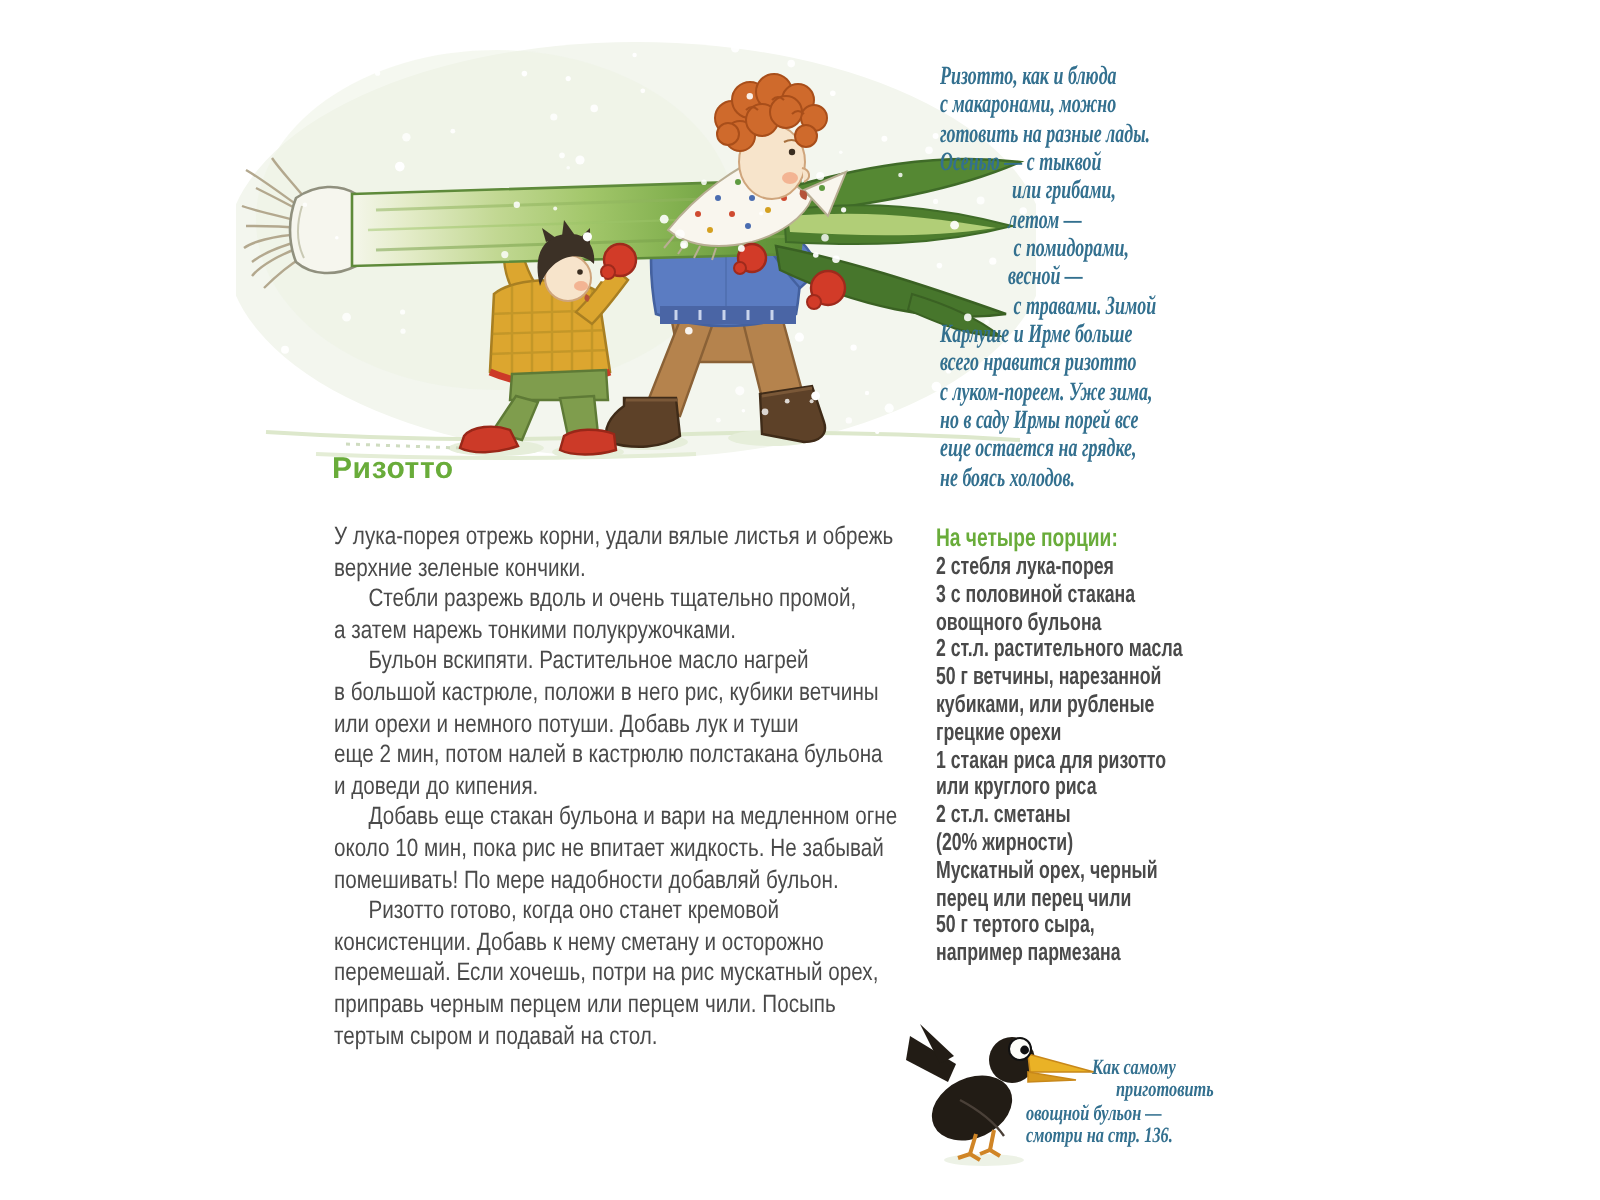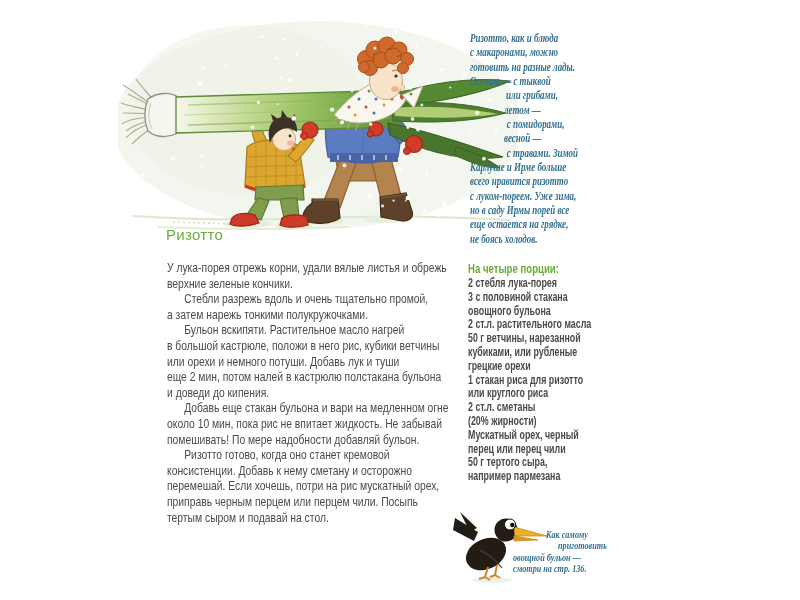--- a/index.html
+++ b/index.html
@@ -7,21 +7,21 @@
   body {
     width:800px; height:600px; position:relative; overflow:hidden;
     background:#ffffff; font-family:"Liberation Sans", sans-serif;
   }
   .page { position:absolute; inset:0; background:#ffffff; }
 
   .illo { position:absolute; left:118px; top:15px; width:400px; height:218px; }
 
   .recipe-title {
     position:absolute; left:166px; top:226px;
-    font-size:15px; font-weight:normal; color:var(--green); letter-spacing:.3px;
+    font-size:15px; font-weight:bold; color:var(--green); letter-spacing:.3px;
     white-space:nowrap;
   }
   .recipe-body {
     position:absolute; left:167px; top:261px; color:var(--ink);
     font-size:12.6px; transform:scaleX(.82); transform-origin:0 0;
   }
   .recipe-body .line { height:15.6px; line-height:15.6px; white-space:nowrap; }
   .recipe-body .para + .para .line:first-child { padding-left:21px; }
 
   .sidebar-intro {

